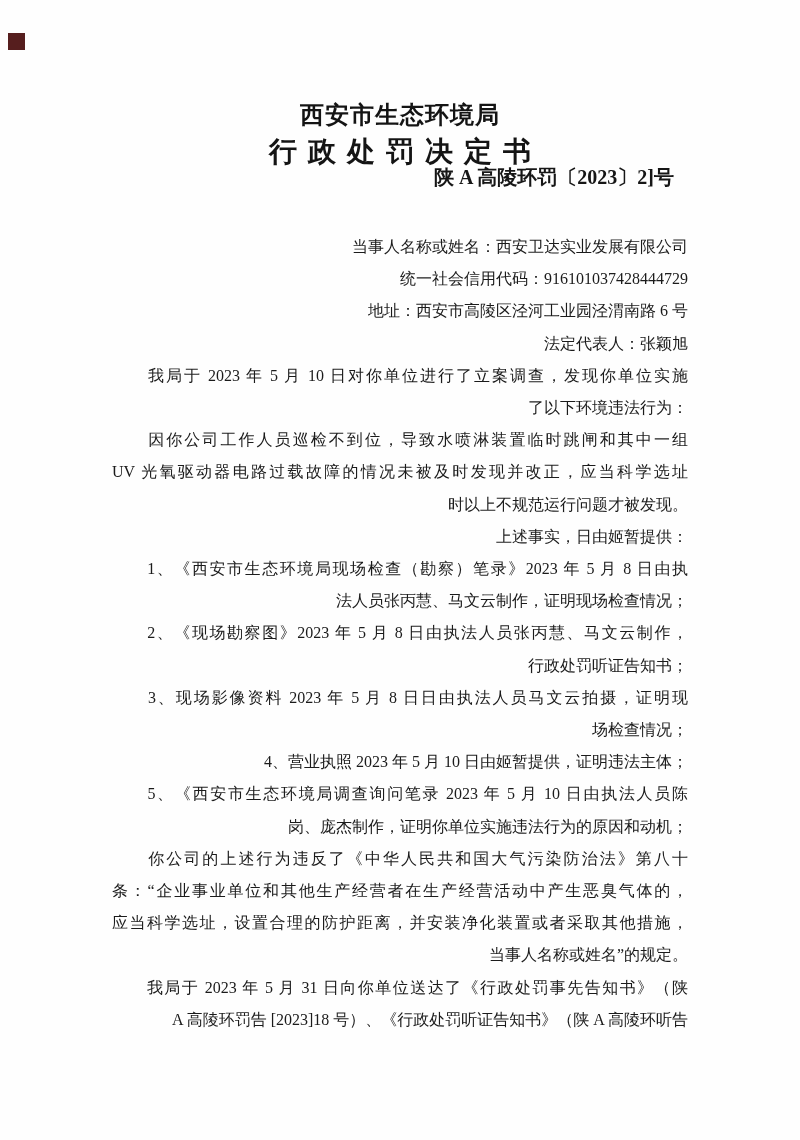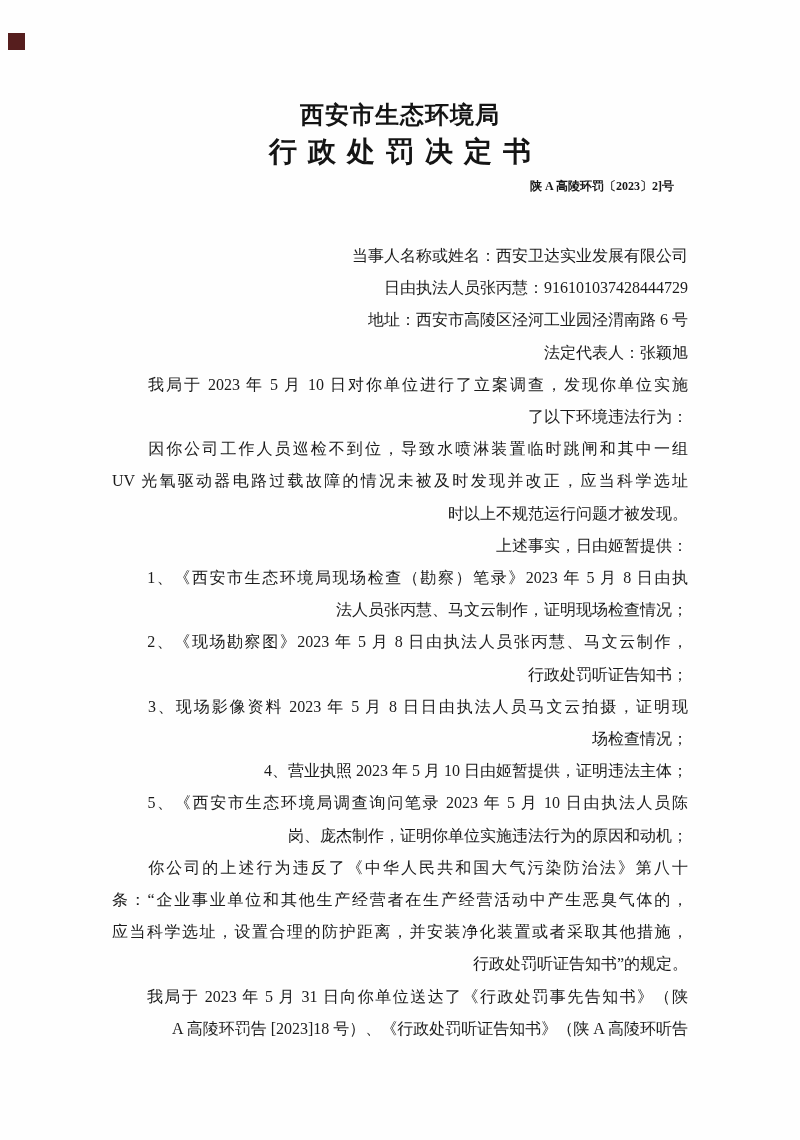--- a/index.html
+++ b/index.html
@@ -41,25 +41,24 @@
     font-family: "Liberation Sans", "DejaVu Sans", sans-serif;
     font-weight: 700;
     font-size: 28px;
     line-height: 30px;
     letter-spacing: 11px;
     text-indent: 11px;
     text-align: center;
     color: #141414;
   }
   .doc-number {
-    margin-top: 9px;
     padding-right: 14px;
     font-family: "Liberation Serif", "DejaVu Serif", serif;
     font-weight: 600;
-    font-size: 12px;
+    font-size: 20px;
     line-height: 20px;
     text-align: right;
     color: #161616;
   }
   .body-text {
     margin-top: 44px;
     font-family: "Liberation Serif", "DejaVu Serif", serif;
     font-size: 16px;
     color: #1b1b1b;
   }
@@ -79,39 +78,39 @@
 <div class="page">
   <div class="scan-mark"></div>
 
   <div class="content">
     <h1 class="org-title">西安市生态环境局</h1>
     <h2 class="doc-title">行政处罚决定书</h2>
     <div class="doc-number">陕 A 高陵环罚〔2023〕2]号</div>
 
     <div class="body-text">
       <div class="line">当事人名称或姓名：西安卫达实业发展有限公司</div>
-      <div class="line">日由执法人员张丙慧：916101037428444729</div>
+      <div class="line">统一社会信用代码：916101037428444729</div>
       <div class="line">地址：西安市高陵区泾河工业园泾渭南路 6 号</div>
       <div class="line">法定代表人：张颖旭</div>
       <div class="line fill">　　我局于 2023 年 5 月 10 日对你单位进行了立案调查，发现你单位实施</div>
       <div class="line">了以下环境违法行为：</div>
       <div class="line fill">　　因你公司工作人员巡检不到位，导致水喷淋装置临时跳闸和其中一组</div>
       <div class="line fill">UV 光氧驱动器电路过载故障的情况未被及时发现并改正，应当科学选址</div>
       <div class="line">时以上不规范运行问题才被发现。</div>
       <div class="line">　　上述事实，日由姬暂提供：</div>
       <div class="line fill">　　1、《西安市生态环境局现场检查（勘察）笔录》2023 年 5 月 8 日由执</div>
       <div class="line">法人员张丙慧、马文云制作，证明现场检查情况；</div>
       <div class="line fill">　　2、《现场勘察图》2023 年 5 月 8 日由执法人员张丙慧、马文云制作，</div>
       <div class="line">行政处罚听证告知书；</div>
       <div class="line fill">　　3、现场影像资料 2023 年 5 月 8 日日由执法人员马文云拍摄，证明现</div>
       <div class="line">场检查情况；</div>
       <div class="line">　　4、营业执照 2023 年 5 月 10 日由姬暂提供，证明违法主体；</div>
       <div class="line fill">　　5、《西安市生态环境局调查询问笔录 2023 年 5 月 10 日由执法人员陈</div>
       <div class="line">岗、庞杰制作，证明你单位实施违法行为的原因和动机；</div>
       <div class="line fill">　　你公司的上述行为违反了《中华人民共和国大气污染防治法》第八十</div>
       <div class="line fill">条：“企业事业单位和其他生产经营者在生产经营活动中产生恶臭气体的，</div>
       <div class="line fill">应当科学选址，设置合理的防护距离，并安装净化装置或者采取其他措施，</div>
-      <div class="line">行政处罚听证告知书”的规定。</div>
+      <div class="line">当事人名称或姓名”的规定。</div>
       <div class="line fill">　　我局于 2023 年 5 月 31 日向你单位送达了《行政处罚事先告知书》（陕</div>
       <div class="line">A 高陵环罚告 [2023]18 号）、《行政处罚听证告知书》（陕 A 高陵环听告</div>
     </div>
   </div>
 </div>
 
 </body></html>

